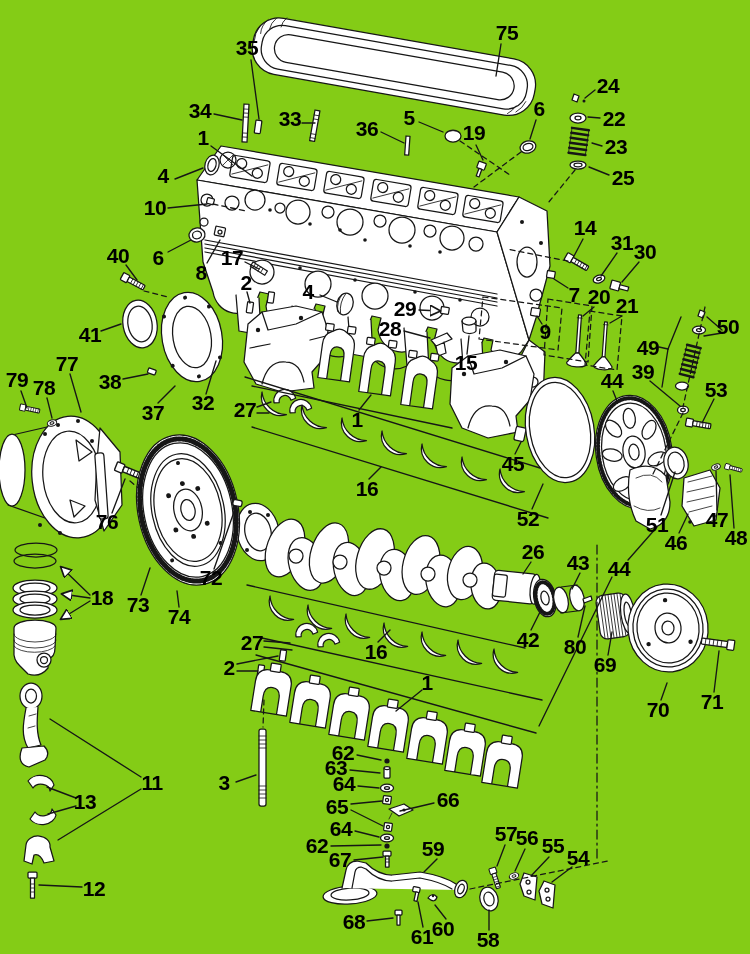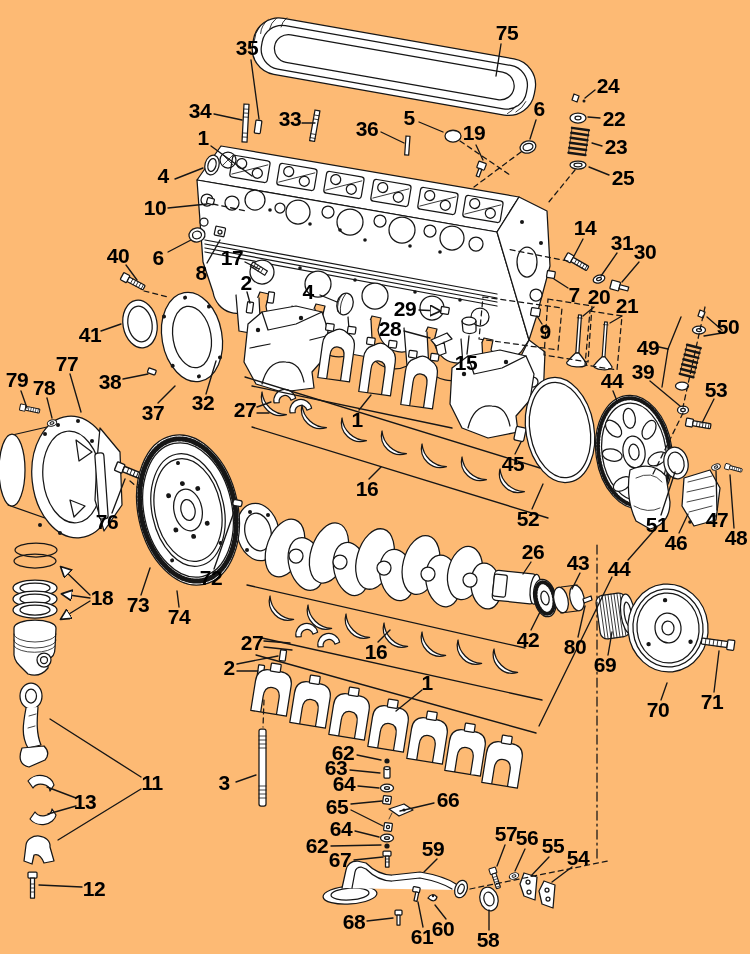--- a/index.html
+++ b/index.html
@@ -1,16 +1,16 @@
 <!DOCTYPE html>
 <html><head>
 <meta charset="utf-8">
 <style>
   html,body{margin:0;padding:0;background:#fff;}
-  .stage{position:relative;width:750px;height:954px;background:#fdba74;overflow:hidden;}
+  .stage{position:relative;width:750px;height:954px;background:#84cc16;overflow:hidden;}
   svg{position:absolute;left:0;top:0;}
   svg path, svg rect, svg circle, svg ellipse, svg polygon{
     stroke:#161616; fill:#ffffff; stroke-width:1.25;
     stroke-linecap:round; stroke-linejoin:round;
   }
   svg line{stroke:#161616; stroke-width:1.25; stroke-linecap:round;}
   .nf{fill:none;}
   .thin{stroke-width:.8; fill:none;}
   .dot{fill:#161616; stroke:none;}
   .dash{stroke-dasharray:5 4; fill:none;}

